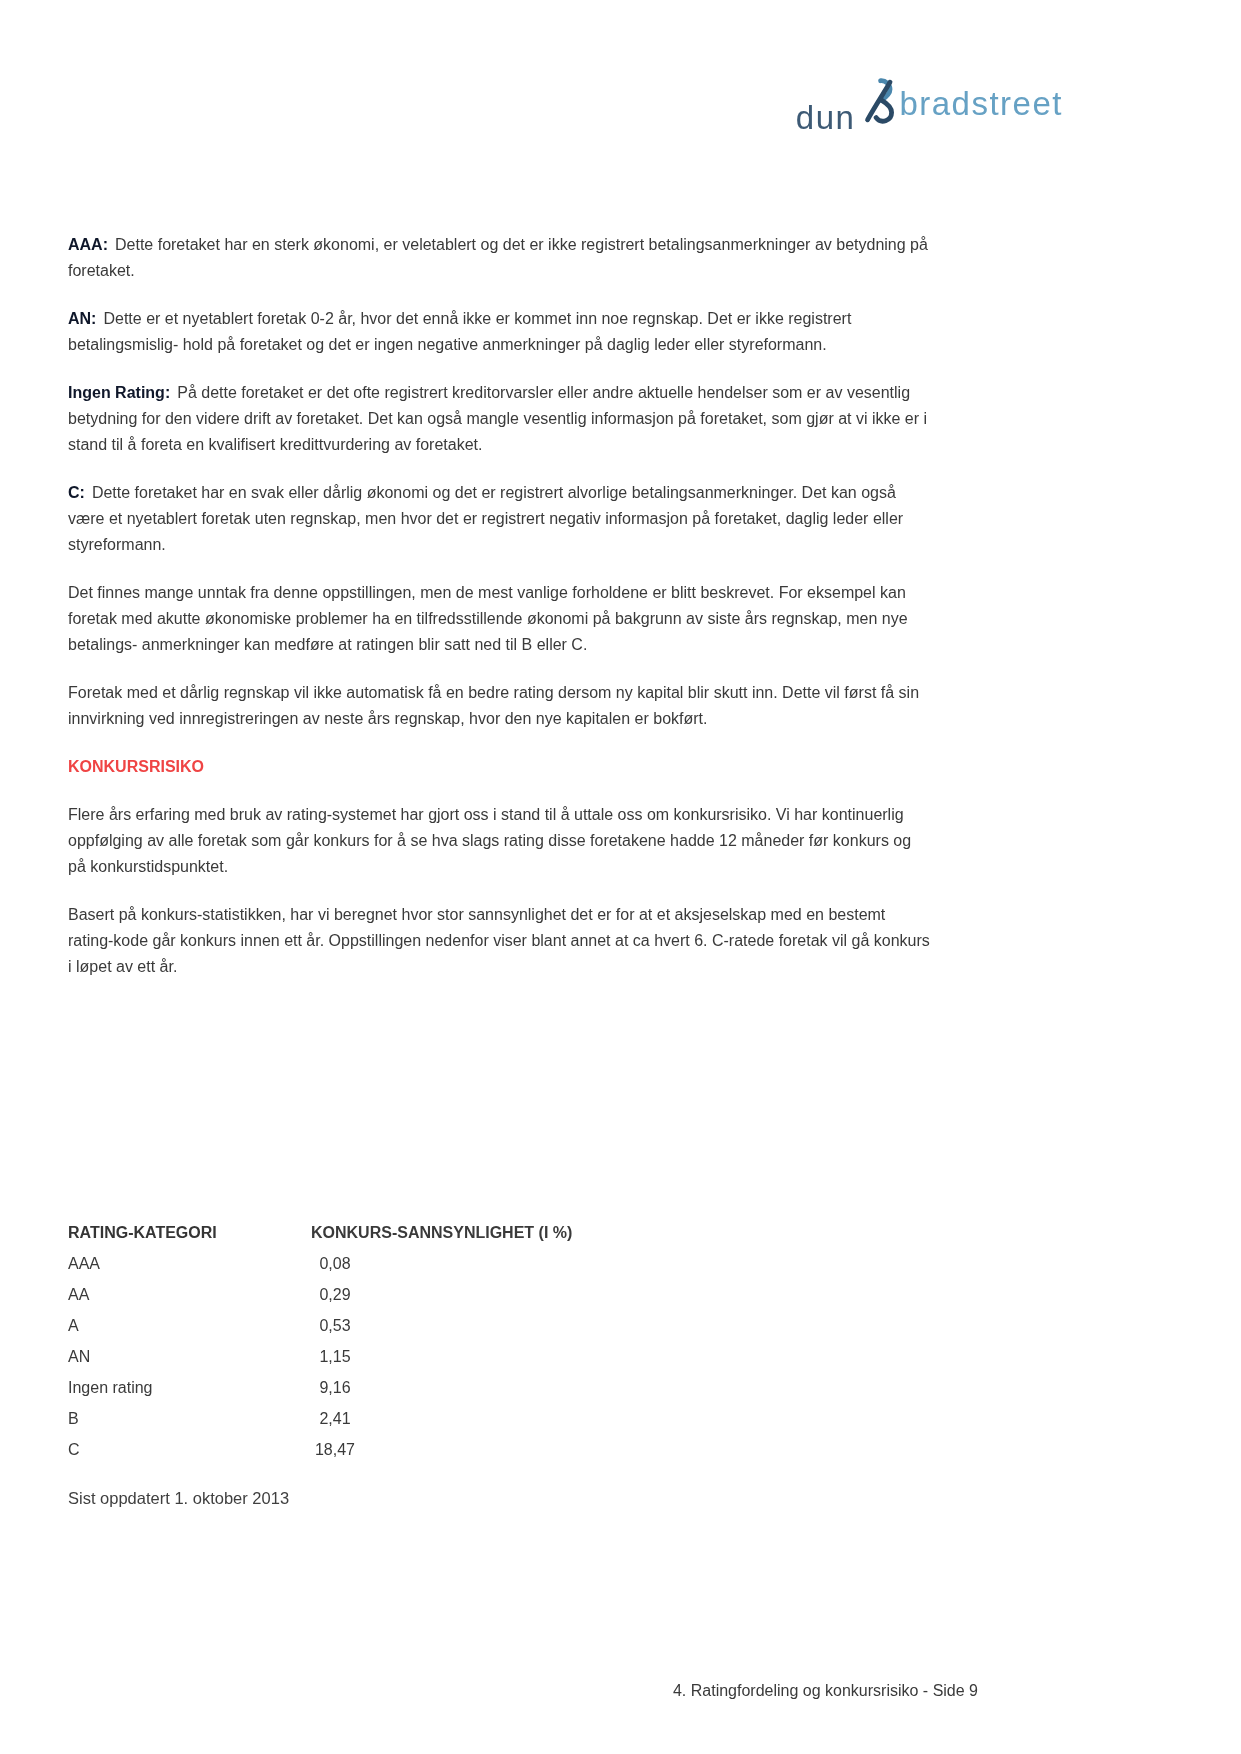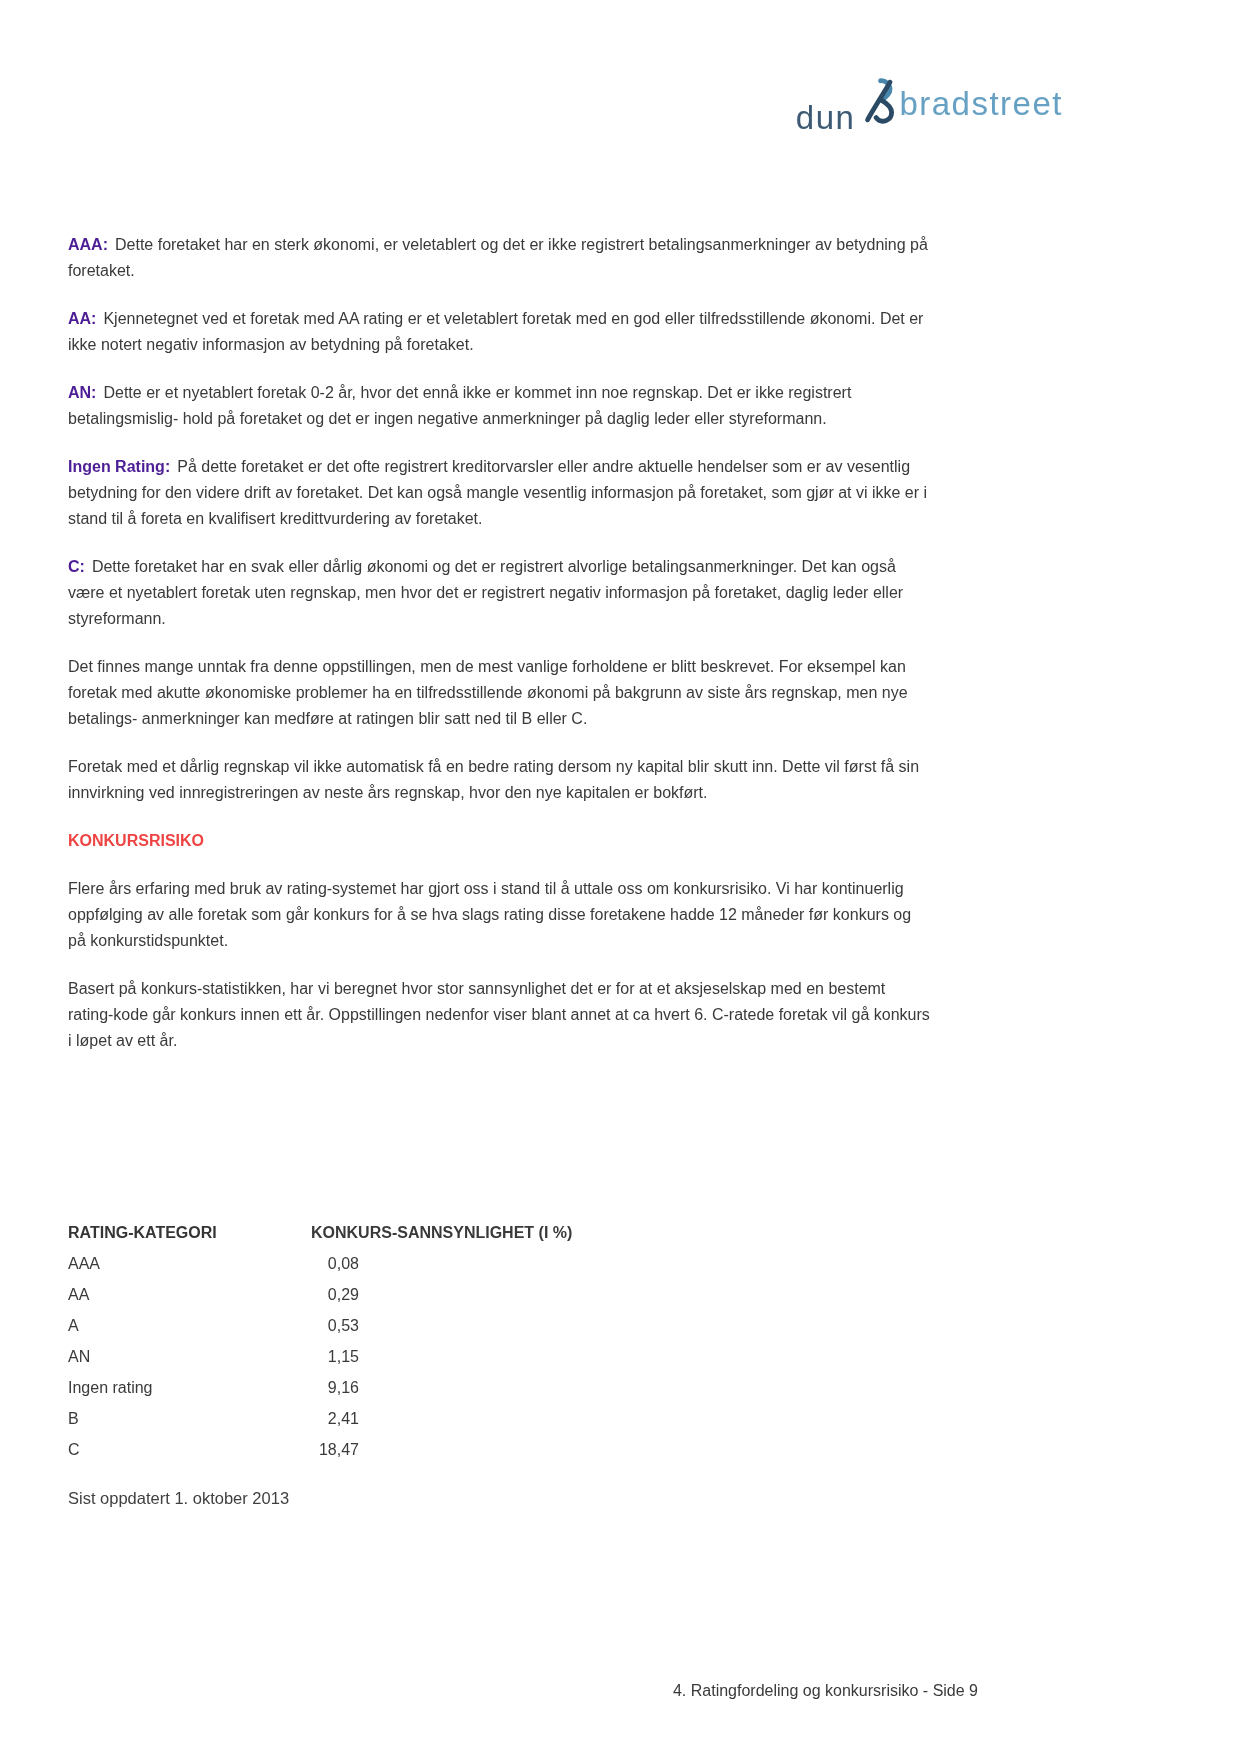--- a/index.html
+++ b/index.html
@@ -15,31 +15,31 @@
   }
   .logo .dun{font-size:33px;font-weight:400;letter-spacing:1.5px;color:#3d5a75;margin-top:29px;}
   .logo .brad{font-size:33px;font-weight:400;letter-spacing:1.5px;color:#66a1c4;}
   .logo svg{margin:0 3px 2px 5px;}
   
   .copy{
     position:absolute;left:68px;top:232px;width:864px;
     font-size:16px;line-height:26px;
   }
   .copy p{margin:0 0 22px 0;}
-  .plabel{font-weight:bold;margin-right:7px;color:#4c1d95;}
+  .plabel{font-weight:bold;margin-right:7px;color:#0f172a;}
   .sect-heading{font-weight:bold;margin:0;color:#ef4444;}
   
   .rating-table{
     position:absolute;left:68px;top:1200px;width:600px;
     font-size:16px;
     margin-top:17px;
   }
   .trow{display:flex;height:31px;line-height:31px;align-items:baseline;}
   .tcol1{width:243px;flex:0 0 243px;}
-  .tcol2{width:48px;flex:0 0 48px;text-align:right;}
+  .tcol2{width:48px;flex:0 0 48px;text-align:center;}
   .tcol2h{white-space:nowrap;text-align:left;font-weight:bold;}
   .thead .tcol1{font-weight:bold;color:#353535;}
   
   .updated-note{
     position:absolute;left:68px;top:1482px;
     font-size:16.5px;color:#3f3f3f;margin-top:7px;
   }
   .page-footer{
     position:absolute;left:68px;top:1682px;width:910px;
     text-align:right;font-size:16px;color:#3a3a3a;
@@ -55,21 +55,20 @@
       <path d="M19.5 2.6 a 8.3 8.3 0 0 1 9 8.2 c 0 4.6 -3.6 7.4 -8.2 10.4" stroke="#4a87ad" stroke-width="4.6" stroke-linecap="round" fill="none"></path>
       <path d="M28.5 4 C 23.5 13 14.5 26.5 7 40" stroke="#2b4a66" stroke-width="4.6" stroke-linecap="round" fill="none"></path>
       <path d="M20.3 21.2 C 26.3 24.8 30 28.4 30 33 a 8.2 8.2 0 0 1 -14.8 4.9" stroke="#2b4a66" stroke-width="4.6" stroke-linecap="round" fill="none"></path>
     </svg>
   </span>
   <span class="brad">bradstreet</span>
 </div>
 
 <div class="copy">
   <p><b class="plabel">AAA:</b><span>Dette foretaket har en sterk økonomi, er veletablert og det er ikke registrert betalingsanmerkninger av betydning på foretaket.</span></p>
-  <p><b class="plabel">AA:</b><span>Kjennetegnet ved et foretak med AA rating er et veletablert foretak med en god eller tilfredsstillende økonomi. Det er ikke notert negativ informasjon av betydning på foretaket.</span></p>
   <p><b class="plabel">AN:</b><span>Dette er et nyetablert foretak 0-2 år, hvor det ennå ikke er kommet inn noe regnskap. Det er ikke registrert betalingsmislig- hold på foretaket og det er ingen negative anmerkninger på daglig leder eller styreformann.</span></p>
   <p><b class="plabel">Ingen Rating:</b><span>På dette foretaket er det ofte registrert kreditorvarsler eller andre aktuelle hendelser som er av vesentlig betydning for den videre drift av foretaket. Det kan også mangle vesentlig informasjon på foretaket, som gjør at vi ikke er i stand til å foreta en kvalifisert kredittvurdering av foretaket.</span></p>
   <p><b class="plabel">C:</b><span>Dette foretaket har en svak eller dårlig økonomi og det er registrert alvorlige betalingsanmerkninger. Det kan også være et nyetablert foretak uten regnskap, men hvor det er registrert negativ informasjon på foretaket, daglig leder eller styreformann.</span></p>
   <p>Det finnes mange unntak fra denne oppstillingen, men de mest vanlige forholdene er blitt beskrevet. For eksempel kan foretak med akutte økonomiske problemer ha en tilfredsstillende økonomi på bakgrunn av siste års regnskap, men nye betalings- anmerkninger kan medføre at ratingen blir satt ned til B eller C.</p>
   <p>Foretak med et dårlig regnskap vil ikke automatisk få en bedre rating dersom ny kapital blir skutt inn. Dette vil først få sin innvirkning ved innregistreringen av neste års regnskap, hvor den nye kapitalen er bokført.</p>
 
   <p class="sect-heading">KONKURSRISIKO</p>
   <p>Flere års erfaring med bruk av rating-systemet har gjort oss i stand til å uttale oss om konkursrisiko. Vi har kontinuerlig oppfølging av alle foretak som går konkurs for å se hva slags rating disse foretakene hadde 12 måneder før konkurs og på konkurstidspunktet.</p>
   <p>Basert på konkurs-statistikken, har vi beregnet hvor stor sannsynlighet det er for at et aksjeselskap med en bestemt rating-kode går konkurs innen ett år. Oppstillingen nedenfor viser blant annet at ca hvert 6. C-ratede foretak vil gå konkurs i løpet av ett år.</p>
 </div>

